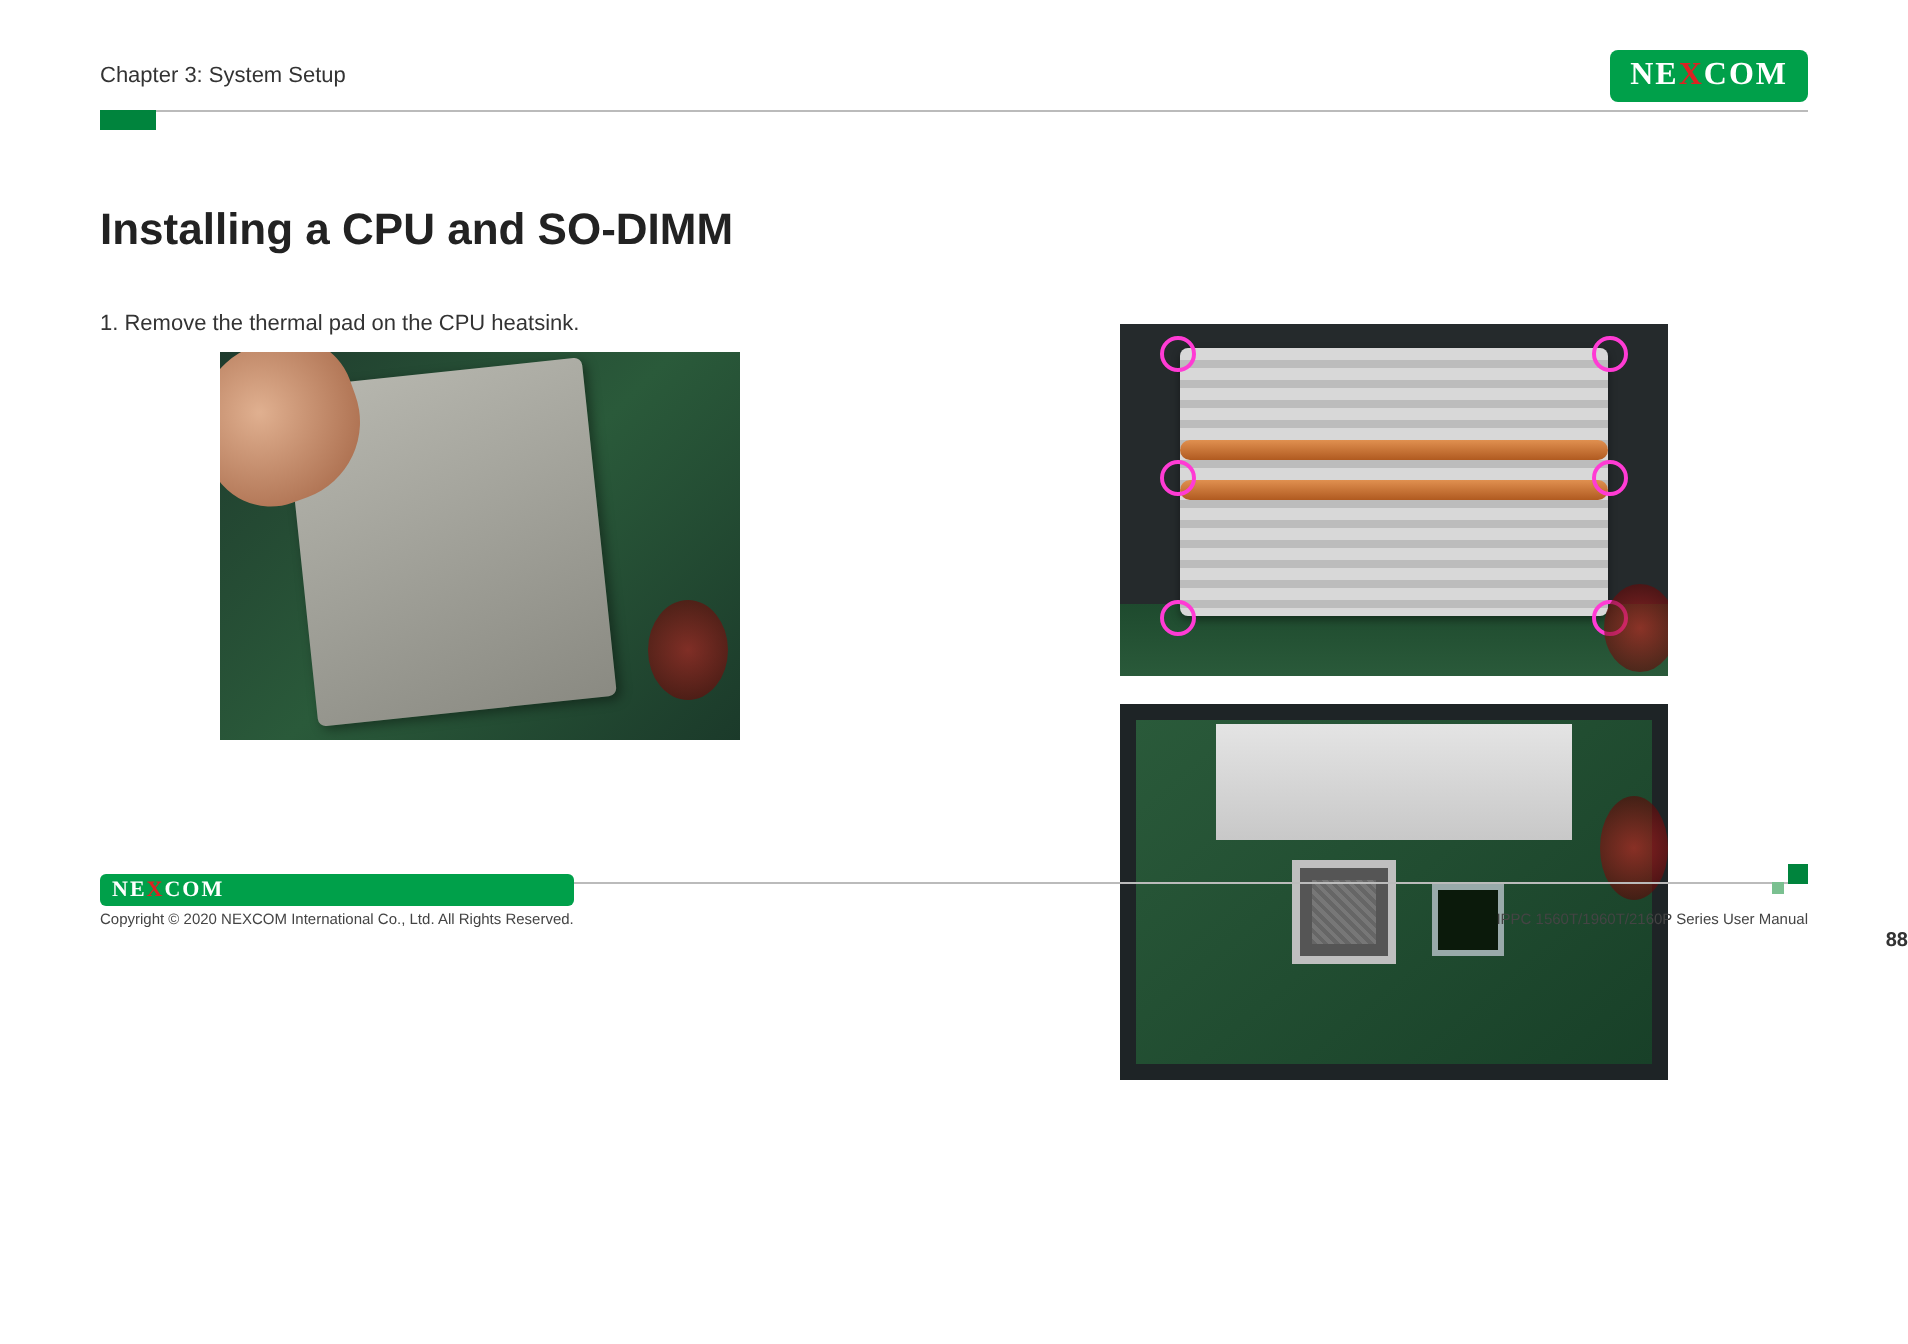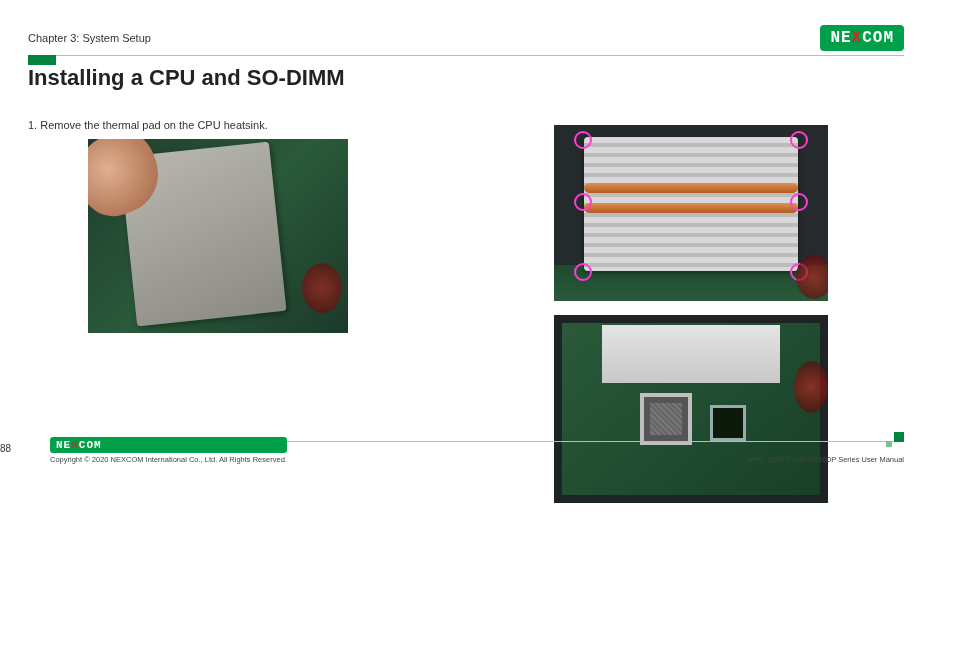--- a/index.html
+++ b/index.html
@@ -1,28 +1,28 @@
 <!DOCTYPE html>
 <html><head>
 <meta charset="utf-8">
 <style>
   * { box-sizing: border-box; margin: 0; padding: 0; }
   html, body { width: 954px; height: 672px; font-family: Arial, Helvetica, sans-serif; background: #fff; color: #333; }
-  .page { width: 954px; height: 476px; position: relative; padding: 25px 50px 10px 28px; }
+  .page { width: 954px; height: 476px; position: relative; padding: 25px 50px 10px 50px; }
   .topbar { display: flex; justify-content: space-between; align-items: center; border-bottom: 0px; }
   .chapter { font-size: 11px; color: #333; }
   .logo { display: flex; align-items: center; }
   .logo-box { background: #00a04a; border-radius: 4px; padding: 4px 10px; display: flex; align-items: center; }
-  .logo-text { color: #fff; font-weight: bold; font-size: 16px; letter-spacing: 1px; font-family: Liberation Mono, monospace; }
+  .logo-text { color: #fff; font-weight: bold; font-size: 16px; letter-spacing: 1px; font-family: Liberation Serif, serif; }
   .logo-x { color: #d22; font-weight: bold; }
   .hr-top { height: 1px; background: #bbb; margin-top: 4px; }
   .green-block { width: 28px; height: 10px; background: #00843d; margin-top: -1px; }
   .content { margin-top: 28px; display: flex; gap: 24px; }
   .col { flex: 1 1 50%; }
-  h1.title { font-size: 22px; font-weight: bold; color: #222; margin-bottom: 8px; }
+  h1.title { font-size: 22px; font-weight: bold; color: #222; margin-bottom: 8px; margin-top: 37px; }
   .step { font-size: 11px; color: #333; margin-bottom: 8px; }
   .photo { background: #2b4a47; display: block; margin: 6px auto 14px auto; position: relative; overflow: hidden; }
   
   .photo-left { width: 260px; height: 194px; margin-left: 60px; }
   .pl-board { position:absolute; inset:0; background: linear-gradient(135deg,#1f3b2d 0%, #2a5a3a 50%, #1b3a2a 100%); }
   .pl-pad { position:absolute; left:40px; top:10px; width:150px; height:170px; background: linear-gradient(160deg,#b8b8b0,#8a8a82); transform: rotate(-6deg); border-radius:4px; box-shadow: 2px 2px 6px rgba(0,0,0,.4); }
   .pl-hand { position:absolute; left:-10px; top:-5px; width:80px; height:80px; background: radial-gradient(circle at 40% 40%, #e0b090, #a06040); border-radius:50% 40% 50% 40%; transform: rotate(-20deg); }
   .pl-cable { position:absolute; right:6px; bottom:20px; width:40px; height:50px; background: radial-gradient(circle,#c02020,#500); border-radius:50%; opacity:.6; }
   
   .photo-r1 { width: 274px; height: 176px; }
@@ -45,21 +45,21 @@
   .r2-socket::after { content:""; position:absolute; left:6px; top:6px; right:6px; bottom:6px; background: repeating-linear-gradient(45deg,#666 0 2px,#777 2px 4px); }
   .r2-chip { position:absolute; left:156px; top:90px; width:36px; height:36px; background:#0b1a0b; border:3px solid #9aa; }
   .r2-cable { position:absolute; right:0px; top:46px; width:34px; height:52px; background: radial-gradient(circle,#d02020,#400); border-radius:50%; opacity:.6; }
   
   .footer-line { position:absolute; left:50px; right:50px; bottom:34px; height:1px; background:#bbb; }
   .footer-green { position:absolute; right:50px; bottom:34px; width:10px; height:10px; background:#00843d; }
   .footer-green2 { position:absolute; right:62px; bottom:29px; width:6px; height:6px; background:#7ac090; }
   .footer { position:absolute; left:50px; right:50px; bottom:12px; display:flex; justify-content:space-between; align-items:flex-end; font-size:8px; color:#444; }
   .footer .logo-box { padding:2px 6px; border-radius:3px; }
   .footer .logo-text { font-size:11px; }
-  .footer-center { position:absolute; left:0; right:0; bottom:22px; text-align:left; font-size:10px; font-weight:normal; color:#333; }
+  .footer-center { position:absolute; left:0; right:0; bottom:0; text-align:right; font-size:10px; font-weight:bold; color:#333; }
   .footer-left-wrap { display:flex; flex-direction:column; gap:2px; }
   .footer .copyright { font-size:7.5px; color:#444; }
   .footer .manual { font-size:7.5px; color:#444; }
 </style>
 </head>
 <body>
 
 <div class="page">
   <div class="topbar">
     <div class="chapter">Chapter 3: System Setup</div>

